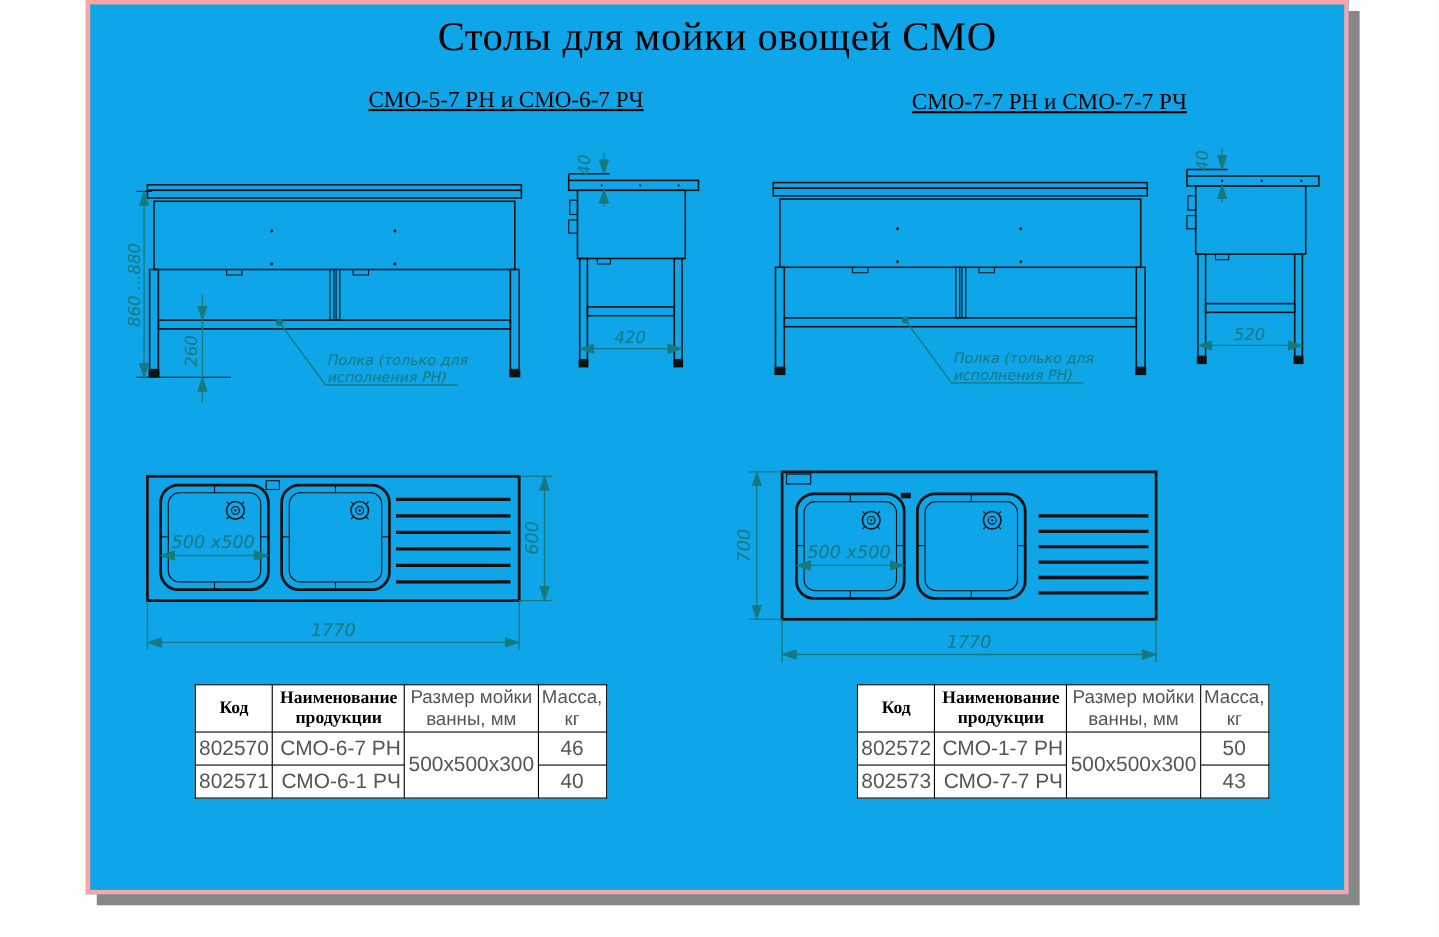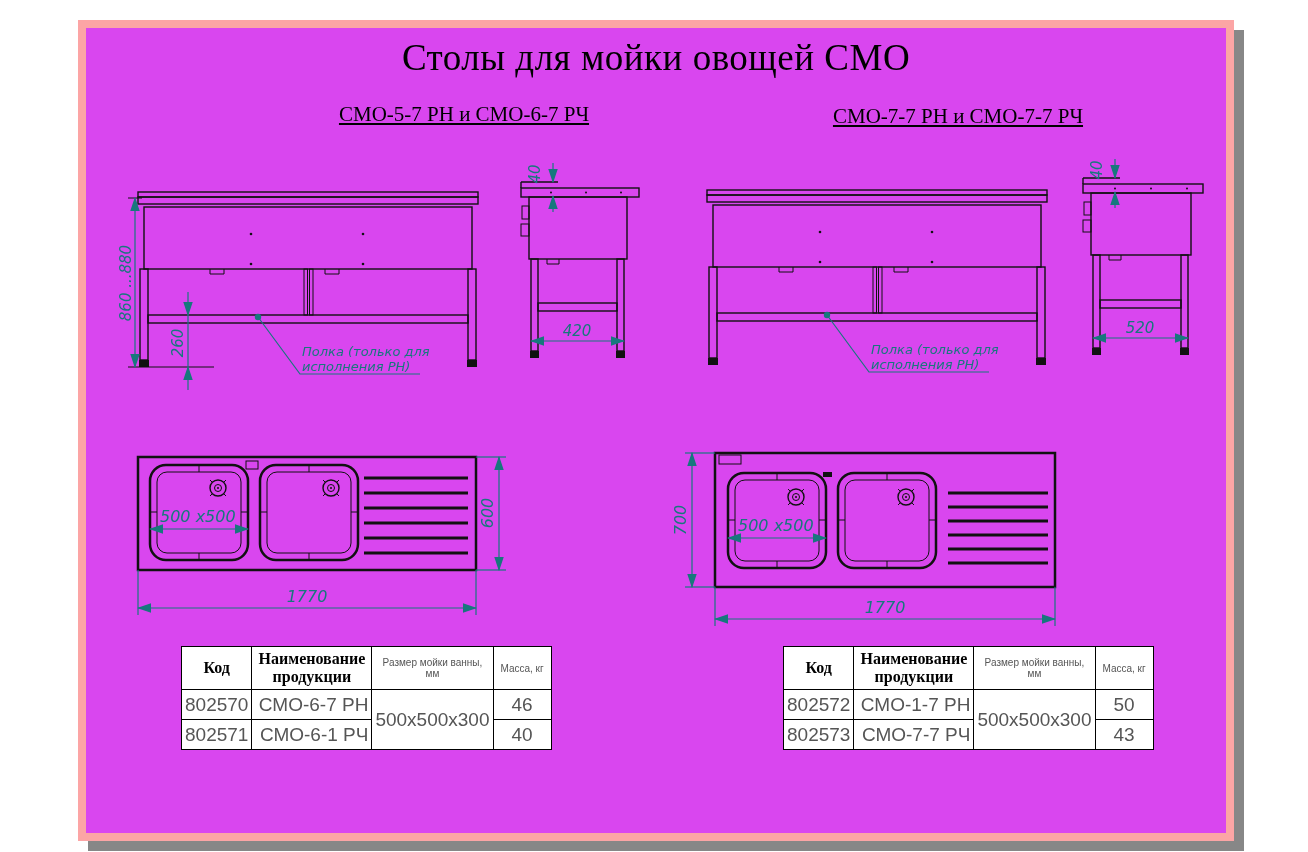--- a/index.html
+++ b/index.html
@@ -1,18 +1,18 @@
 <!DOCTYPE html>
 <html><head>
 <meta charset="utf-8">
 <style>
   html,body{margin:0;padding:0;background:#ffffff;}
   body{width:1308px;height:852px;position:relative;font-family:"Liberation Sans",sans-serif;overflow:hidden;}
-  .sheet{position:absolute;left:78px;top:20px;width:1140px;height:805px;background:#d946ef;
-         border:8px solid #fca5a5;box-shadow:10px 10px 0 #878787;}
+  .sheet{position:absolute;left:78px;top:0;width:1140px;height:805px;background:#0ea5e9;
+         border:4px solid #fca5a5;box-shadow:10px 10px 0 #878787;}
   .title{position:absolute;left:0;top:8px;width:100%;text-align:center;
          font-family:"Liberation Serif",serif;font-size:37px;color:#000;letter-spacing:0.5px;}
   .subtitle{position:absolute;width:380px;text-align:center;font-family:"Liberation Serif",serif;
             font-size:21px;color:#000;text-decoration:underline;}
   .sub-left{left:188px;top:74px;}
   .sub-right{left:682px;top:76px;}
   svg{position:absolute;overflow:visible;}
   .front-left{left:36px;top:158px;}
   .side-left{left:425px;top:132px;}
   .front-right{left:613px;top:156px;}
@@ -26,21 +26,21 @@
   .blk{fill:#111;stroke:none;}
   .dim{stroke:#17787d;fill:none;stroke-width:1.2;}
   .dimtext{fill:#17787d;font-family:"DejaVu Sans",sans-serif;font-style:italic;font-size:15px;}
   .dimtext-lg{fill:#17787d;font-family:"DejaVu Sans",sans-serif;font-style:italic;font-size:16px;}
   .notetext{fill:#17787d;font-family:"DejaVu Sans",sans-serif;font-style:italic;font-size:13px;}
   .spec-table{position:absolute;border-collapse:collapse;background:#fff;}
   .spec-table th,.spec-table td{border:1px solid #000;text-align:center;padding:1px 3px;}
   .spec-table th{height:40px;font-weight:bold;}
   .spec-table td{height:27px;}
   th.serif{font-family:"Liberation Serif",serif;font-size:16px;color:#000;}
-  th.sans{font-family:"Liberation Sans",sans-serif;font-size:10px;font-weight:normal;color:#555;}
+  th.sans{font-family:"Liberation Sans",sans-serif;font-size:17px;font-weight:normal;color:#555;}
   td{font-family:"Liberation Sans",sans-serif;font-size:19px;color:#555;}
   td.name{text-align:right;padding-left:5px;}
   .tbl-left{left:95px;top:618px;}
   .tbl-right{left:697px;top:618px;}
   .c1{width:66px;}.c2{width:120px;}.c3{width:112px;}.c4{width:58px;}
 </style>
 </head>
 <body>
 
 <div class="sheet">

